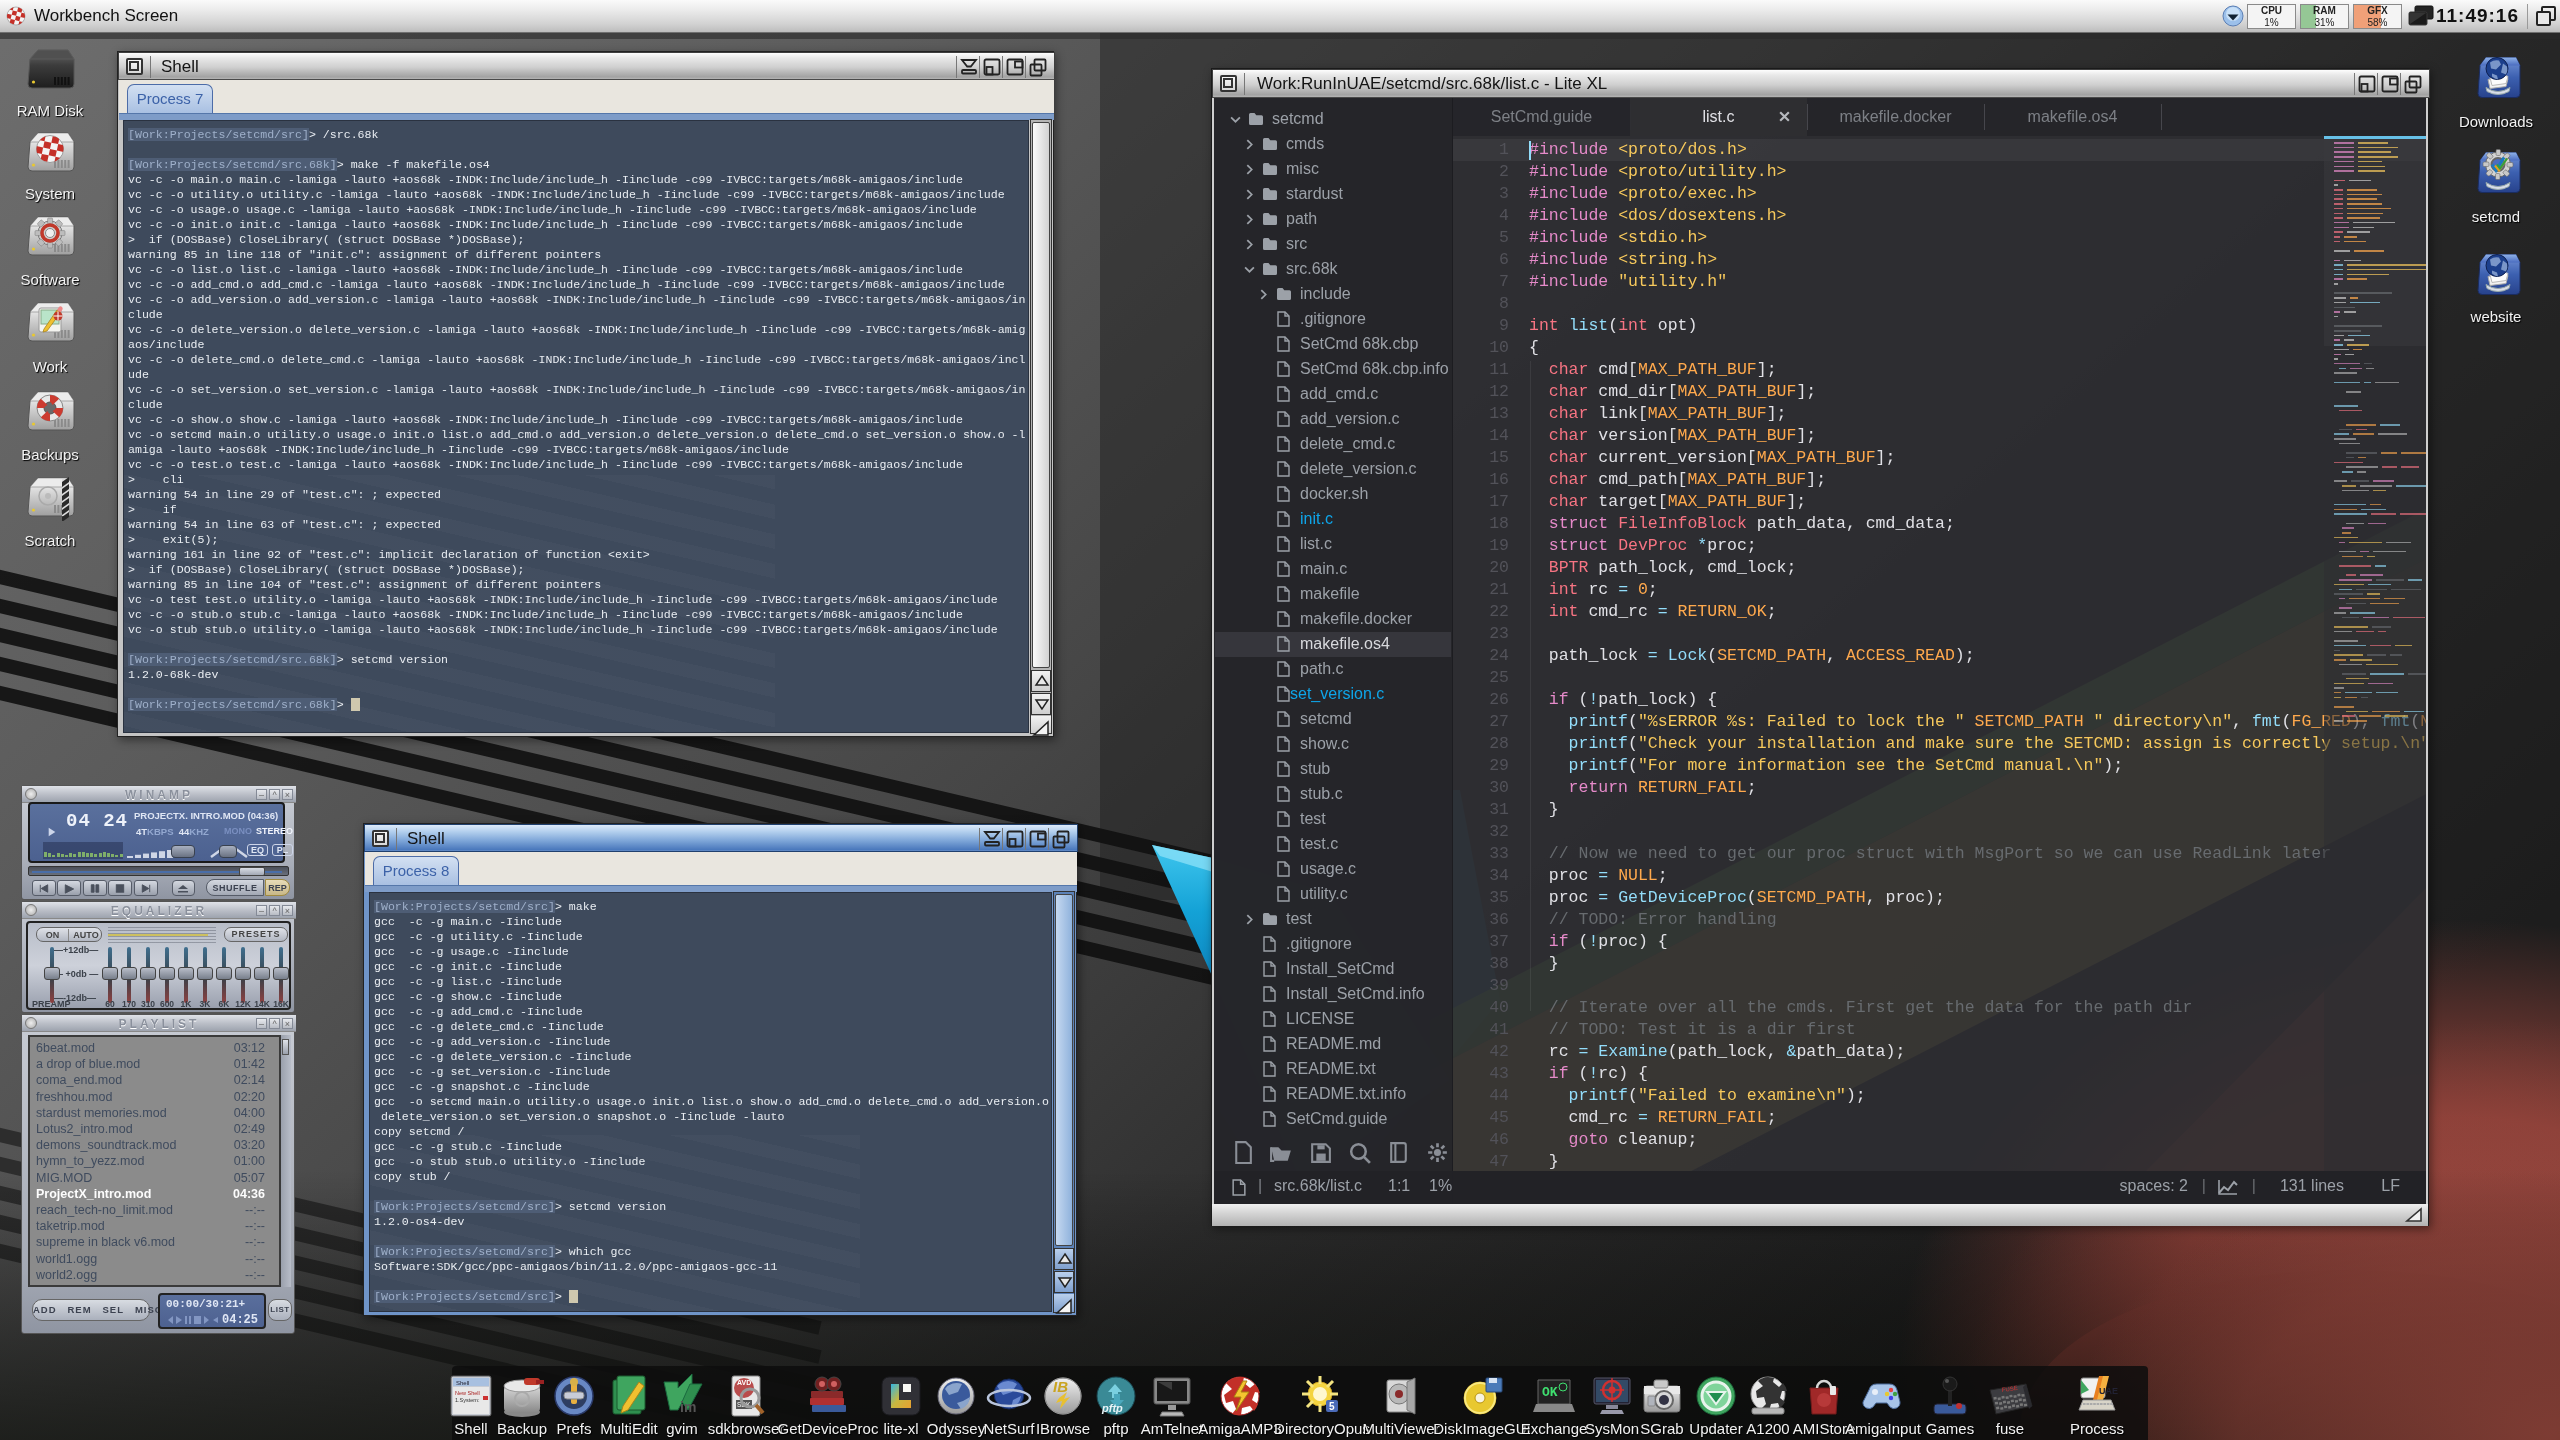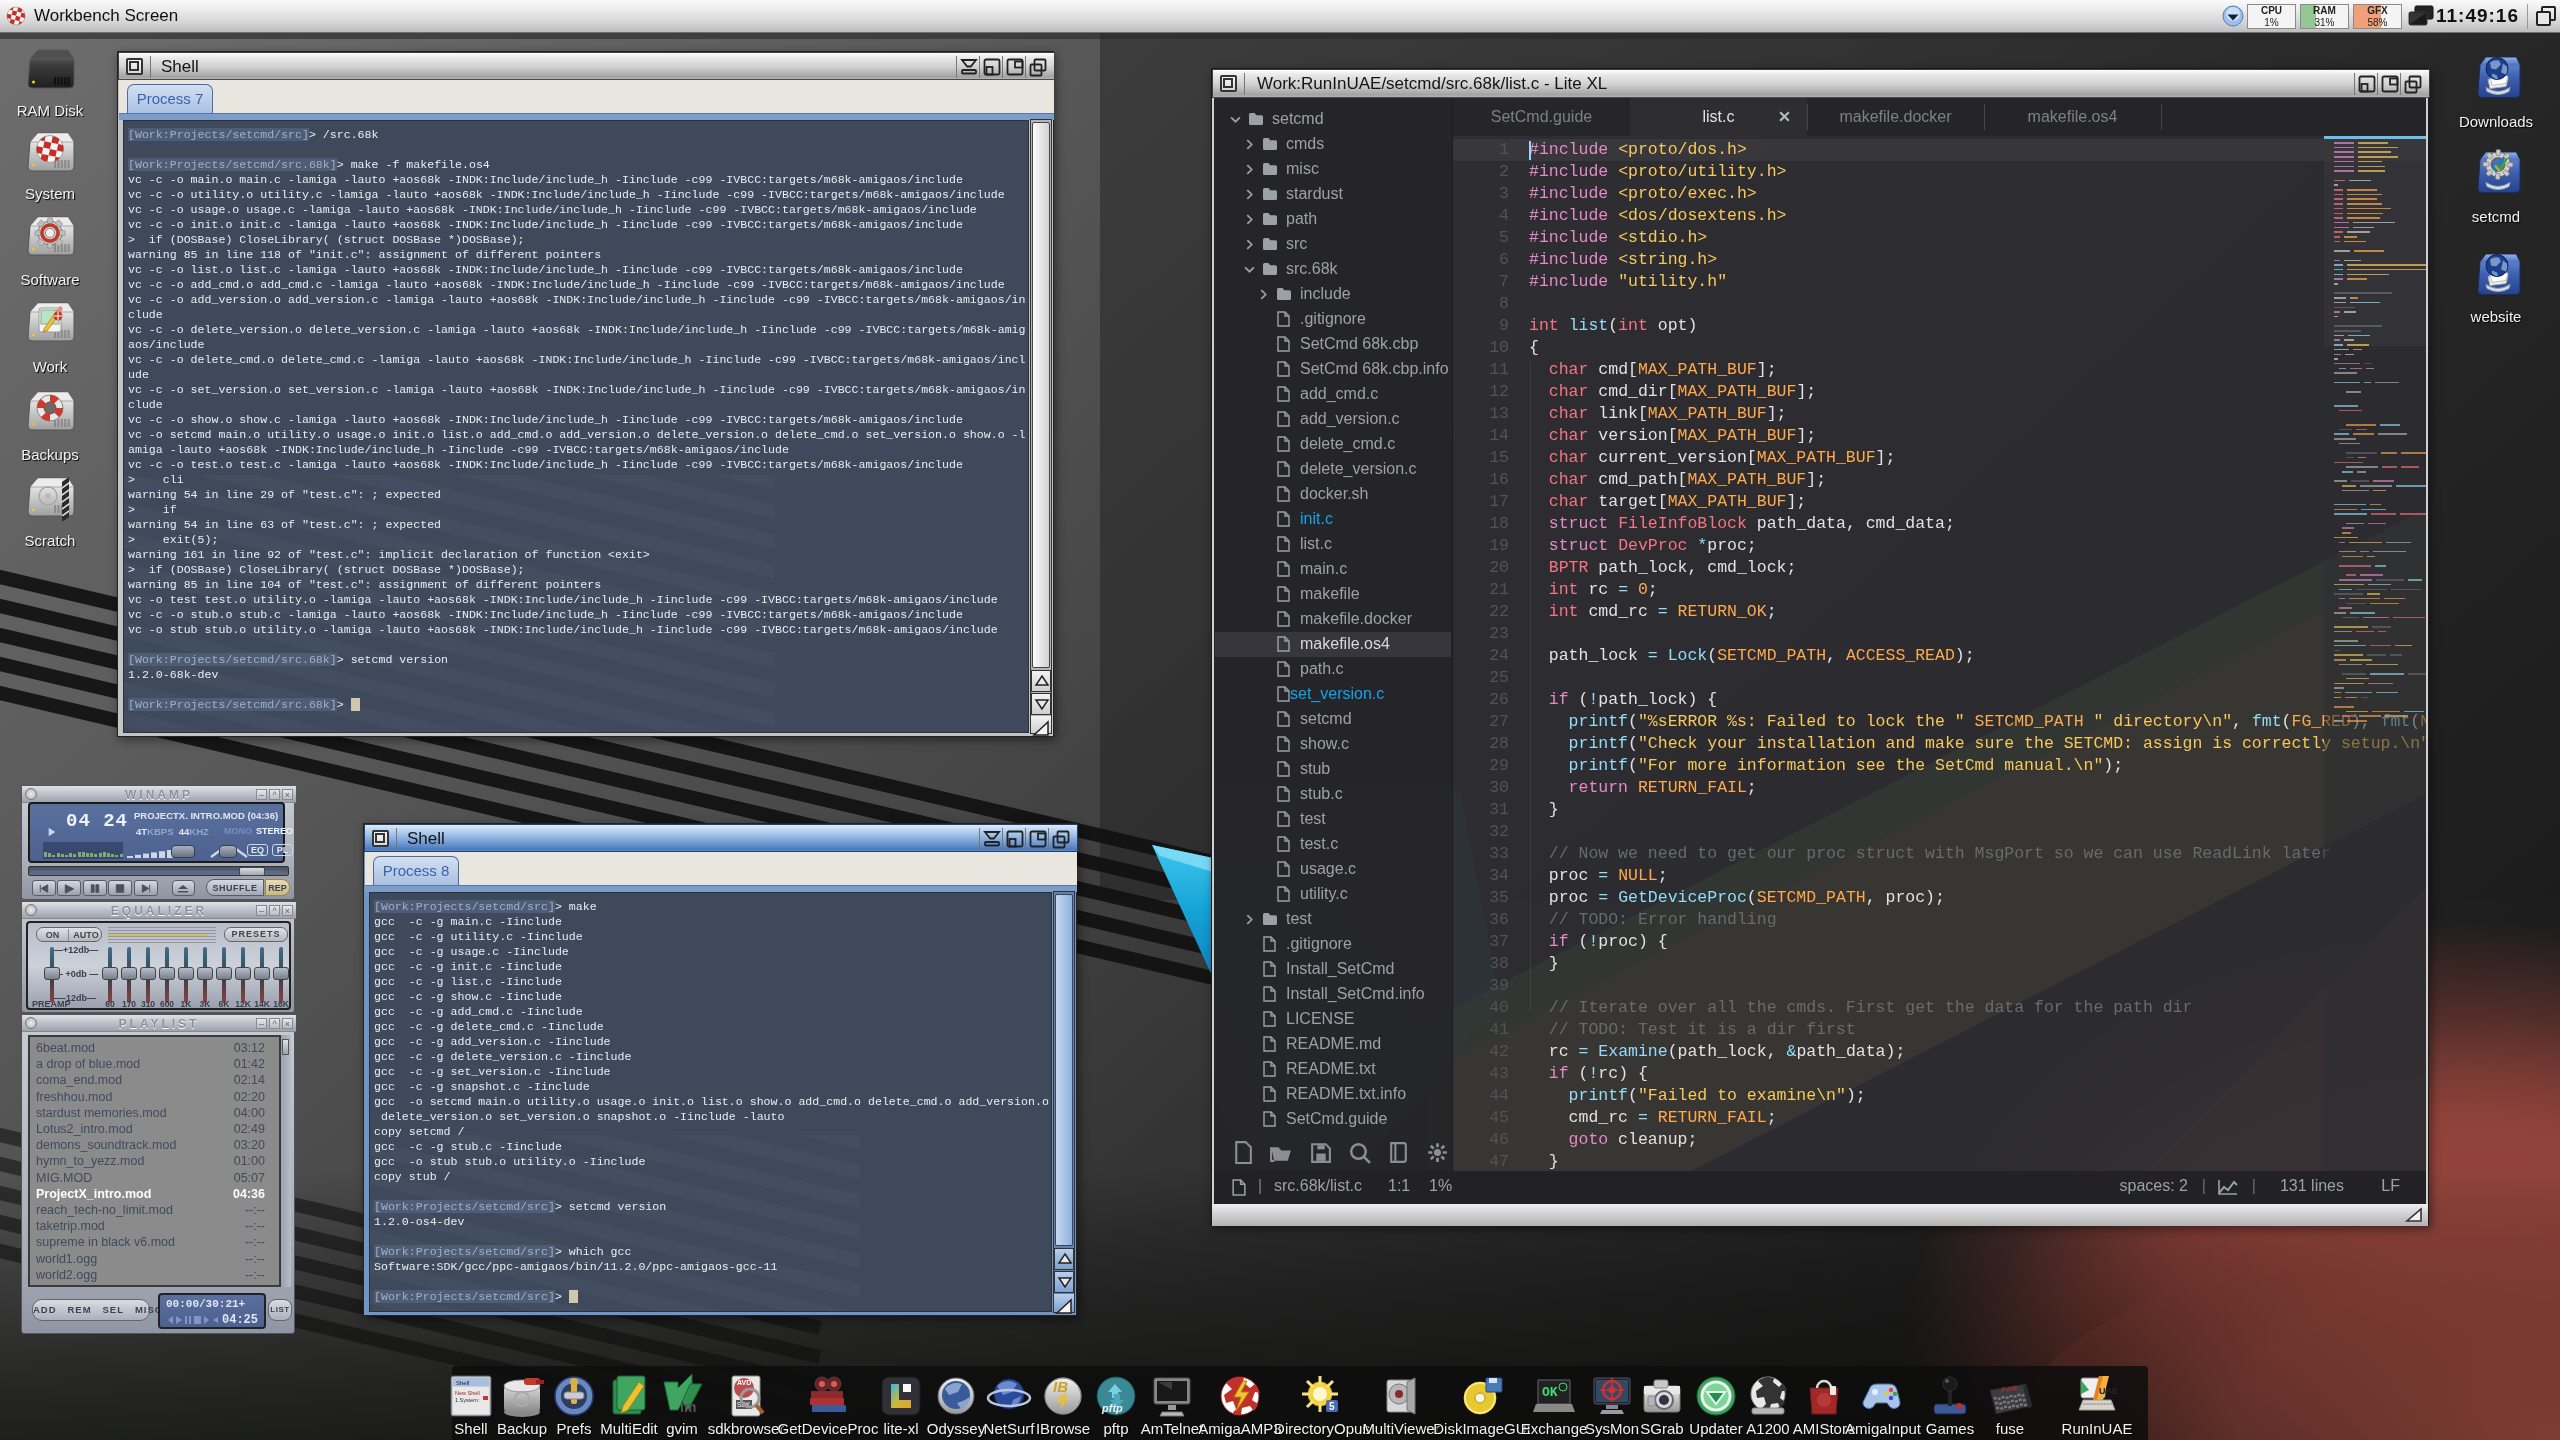--- a/index.html
+++ b/index.html
@@ -1573,13 +1573,13 @@
           <rect x="13.4" y="31" width="2.6" height="2"></rect>
           <rect x="16.8" y="31" width="2.6" height="2"></rect>
           <rect x="20.2" y="31" width="2.6" height="2"></rect>
           <rect x="23.6" y="31" width="2.6" height="2"></rect>
           <rect x="27.0" y="31" width="2.6" height="2"></rect>
           <rect x="30.4" y="31" width="2.6" height="2"></rect>
           <rect x="33.8" y="31" width="2.6" height="2"></rect>
           <rect x="37.2" y="31" width="2.6" height="2"></rect>
         </g>
         <path d="M8 8l8 10-8 4z" fill="#3fa55f"></path>
-      </svg><div class="lab" style="left:1575px;top:54px;width:140px;font-size:15px">RunInUAE</div></div>
+      </svg><div class="lab" style="left:1575px;top:54px;width:140px;font-size:15px">Process</div></div>
   </div>
 </body></html>

